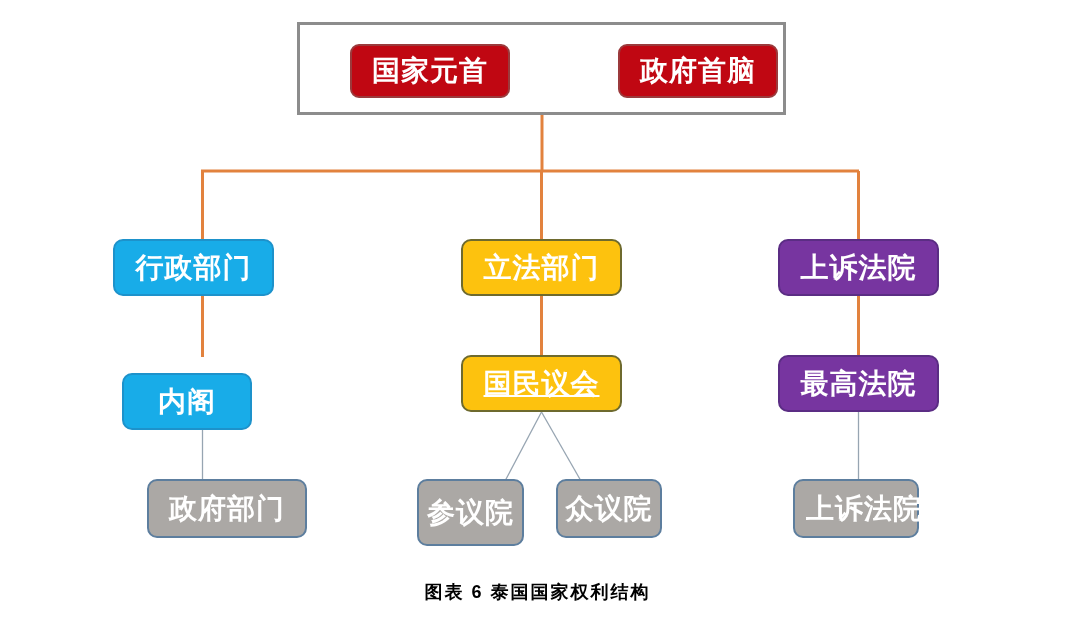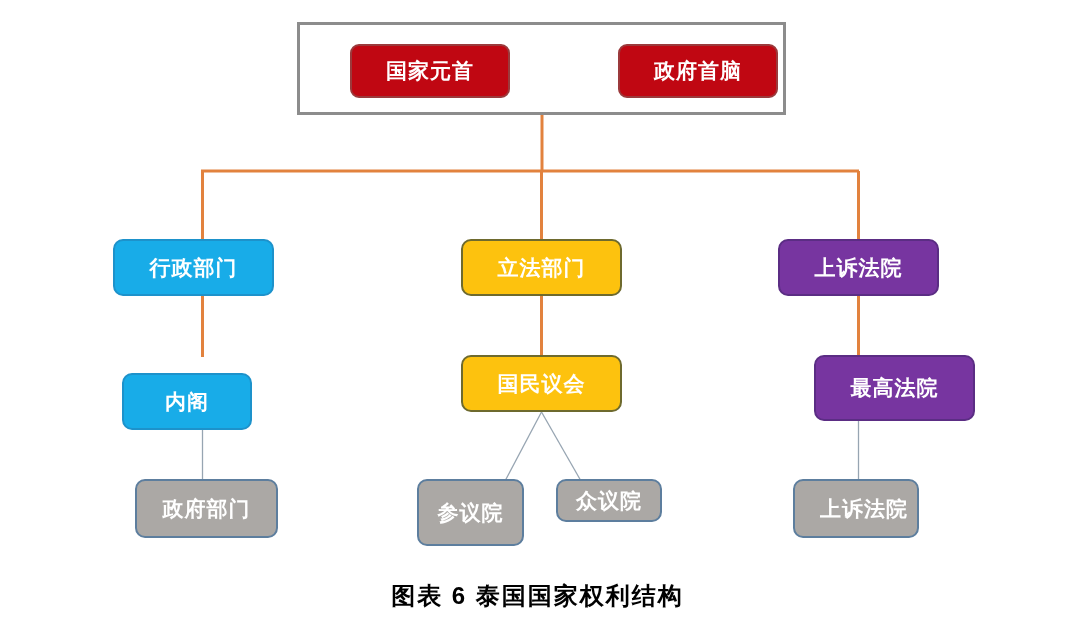--- a/index.html
+++ b/index.html
@@ -16,31 +16,31 @@
     position:relative; width:1075px; height:641px; background:#ffffff;
     font-family:"Liberation Sans", sans-serif; overflow:hidden;
   }
   .connectors{position:absolute;left:0;top:0;width:1075px;height:641px;}
   .top-box{
     position:absolute; left:297px; top:22px; width:489px; height:93px;
     border:3px solid var(--container-border); background:#ffffff; box-sizing:border-box;
   }
   .node{
     position:absolute; display:flex; align-items:center; justify-content:center;
-    color:#ffffff; font-weight:bold; font-size:21px; letter-spacing:1px;
+    color:#ffffff; font-weight:bold; font-size:28px; letter-spacing:1px;
     border-radius:10px; box-sizing:border-box; white-space:nowrap;
   }
   .node.red{ background:var(--red); border:2px solid var(--red-border); border-radius:9px; }
   .node.cyan{ background:var(--cyan); border:2px solid var(--cyan-border); }
   .node.yellow{ background:var(--yellow); border:2px solid var(--yellow-border); }
   .node.purple{ background:var(--purple); border:2px solid var(--purple-border); }
   .node.gray{ background:var(--gray); border:2px solid var(--gray-border); }
   .caption{
     position:absolute; left:0; top:580px; width:1075px; text-align:center;
-    color:#000000; font-weight:bold; font-size:24px; letter-spacing:2px;
+    color:#000000; font-weight:bold; font-size:18px; letter-spacing:2px;
   }
 </style>
 </head>
 <body>
 
 <div class="canvas">
 
   <svg class="connectors" viewBox="0 0 1075 641" xmlns="http://www.w3.org/2000/svg" aria-hidden="true">
 
     <g stroke="var(--orange-line)" stroke-width="3" fill="none">
@@ -65,23 +65,23 @@
   <div class="top-box">
     <div class="node red" style="left:50px; top:19px; width:160px; height:54px;">国家元首</div>
     <div class="node red" style="left:282px; top:19px; width:160px; height:54px;margin-left:36px;">政府首脑</div>
   </div>
 
   <div class="node cyan" style="left:113px; top:239px; width:161px; height:57px;">行政部门</div>
   <div class="node yellow" style="left:461px; top:239px; width:161px; height:57px;">立法部门</div>
   <div class="node purple" style="left:778px; top:239px; width:161px; height:57px;">上诉法院</div>
 
   <div class="node cyan" style="left:122px; top:373px; width:130px; height:57px;">内阁</div>
-  <div class="node yellow" style="left:461px; top:355px; width:161px; height:57px;">国民议会</div>
-  <div class="node purple" style="left:778px; top:355px; width:161px; height:66px;margin-left:36px;">最高法院</div>
+  <div class="node yellow" style="left:461px; top:355px; width:161px; height:57px;text-decoration:underline;">国民议会</div>
+  <div class="node purple" style="left:778px; top:355px; width:161px; height:57px;">最高法院</div>
 
-  <div class="node gray" style="left:135px; top:479px; width:143px; height:59px;">政府部门</div>
+  <div class="node gray" style="left:147px; top:479px; width:160px; height:59px;">政府部门</div>
   <div class="node gray" style="left:417px; top:479px; width:107px; height:67px;">参议院</div>
-  <div class="node gray" style="left:556px; top:479px; width:106px; height:43px;">众议院</div>
+  <div class="node gray" style="left:556px; top:479px; width:106px; height:59px;">众议院</div>
   <div class="node gray" style="left:793px; top:479px; width:126px; height:59px;padding-left:16px;">上诉法院</div>
 
   <div class="caption">图表 6  泰国国家权利结构</div>
 
 </div>
 
 </body></html>

